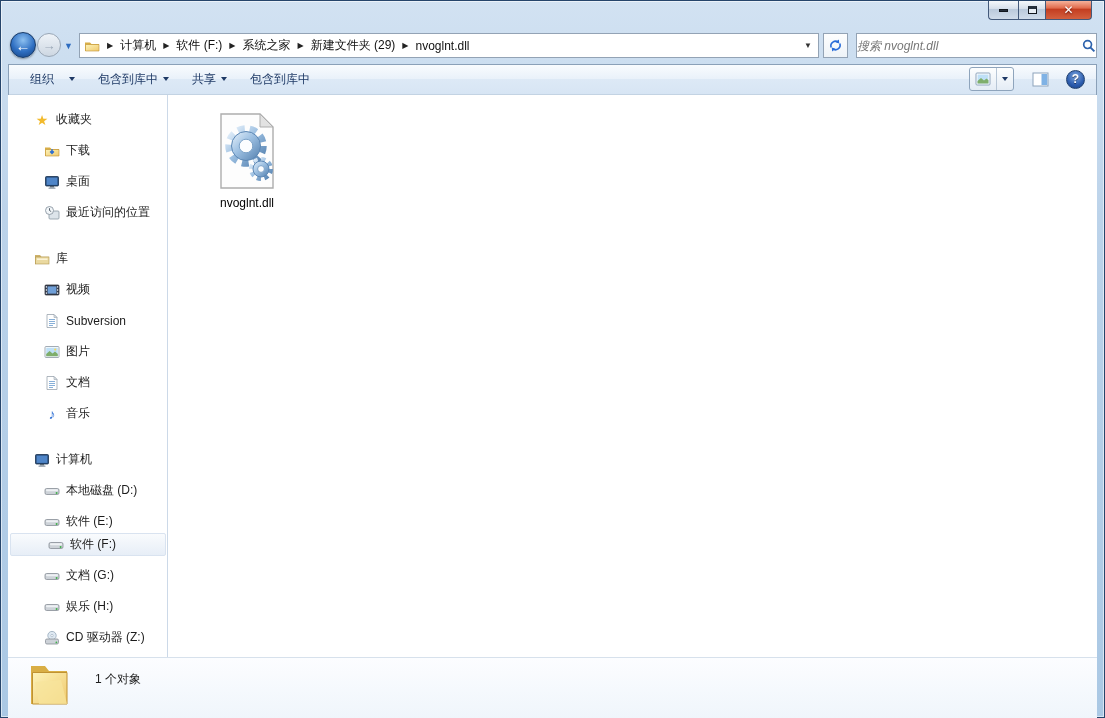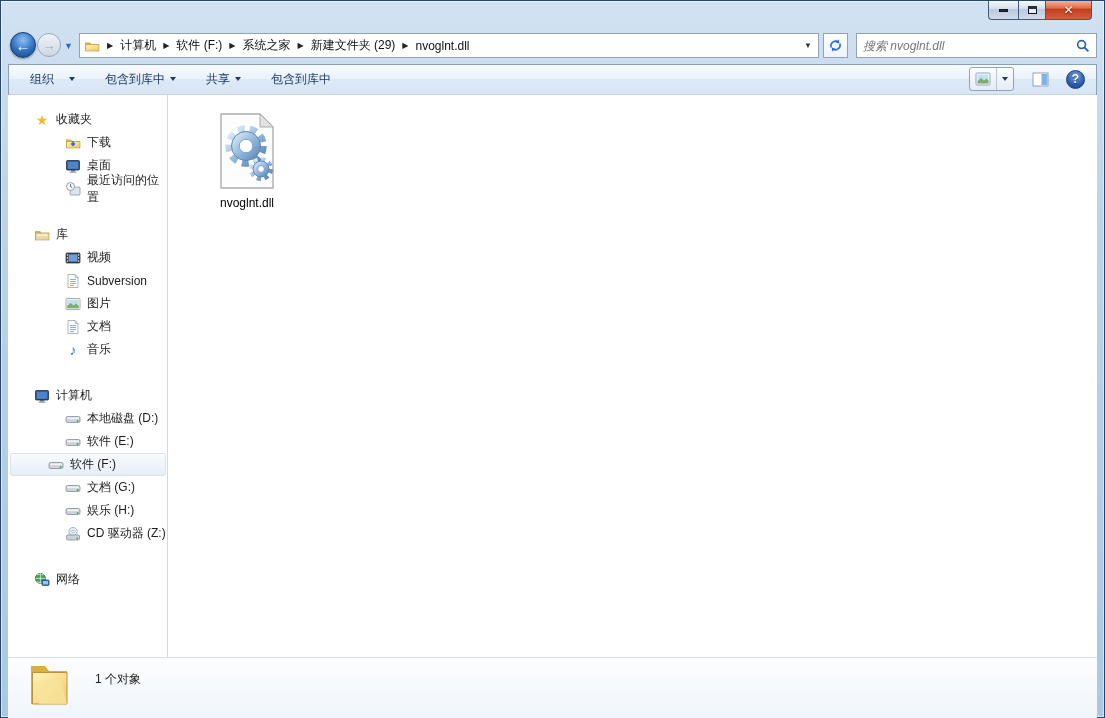--- a/index.html
+++ b/index.html
@@ -57,57 +57,57 @@
 
   .refresh-btn {
     position:absolute; left:823px; top:33px; width:25px; height:25px;
     background:linear-gradient(#fdfefe,#eef3f8); border:1px solid #93a3b5;
     display:flex; align-items:center; justify-content:center; cursor:pointer;
   }
 
   .search-box {
     position:absolute; left:856px; top:33px; width:241px; height:25px;
     background:#fff; border:1px solid #93a3b5; display:flex; align-items:center;
-    padding:0 6px;
+    padding:0 0;
   }
   .search-box input {
     flex:1; border:none; outline:none; font-size:12px;
     font-family:"Liberation Sans", sans-serif; color:#333; background:transparent;
   }
   .search-box input::placeholder { color:#777; font-style:italic; opacity:1; }
 
   
   .client-edge { position:absolute; left:8px; top:64px; width:1089px; height:646px; border:1px solid #8aa0b8; pointer-events:none; }
   .toolbar {
     position:absolute; left:8px; top:64px; width:1089px; height:31px;
     background:linear-gradient(#fafcfe,#e9f1fa 50%,#dde9f6 51%,#d7e5f4);
     border-bottom:1px solid #c3d3e3; display:flex; align-items:center;
     font-size:12px; color:#1e3965;
   }
-  .tb-item { display:flex; align-items:center; gap:5px; margin-left:26px; cursor:pointer; padding:4px 2px; }
+  .tb-item { display:flex; align-items:center; gap:5px; margin-left:19px; cursor:pointer; padding:4px 2px; }
   .tb-item:first-child { margin-left:20px;gap:15px; }
   .caret-down { width:0; height:0; border-left:3.5px solid transparent; border-right:3.5px solid transparent; border-top:4px solid #1e3965; }
   .tb-right { margin-left:auto; display:flex; align-items:center; gap:14px; margin-right:12px; }
   .views-split { display:flex; border:1px solid #8ea4bc; border-radius:3px; overflow:hidden; background:linear-gradient(#fdfefe,#e4ecf5); cursor:pointer; }
   .views-main { width:27px; height:22px; display:flex; align-items:center; justify-content:center; border-right:1px solid #b7c6d6; }
   .views-arrow { width:16px; height:22px; display:flex; align-items:center; justify-content:center; }
   .pane-btn { width:24px; height:22px; display:flex; align-items:center; justify-content:center; cursor:pointer; }
   .help-btn {
     width:19px; height:19px; border-radius:50%; cursor:pointer;
     background:radial-gradient(circle at 50% 32%, #7fa9e0, #2c5cae 60%, #173e82);
     border:1px solid #20406f; color:#fff; font-size:12px; font-weight:bold;
     display:flex; align-items:center; justify-content:center; text-shadow:0 1px 1px rgba(0,0,20,.6);
   }
 
   
   .content { position:absolute; left:8px; top:95px; width:1089px; height:562px; background:#fff; display:flex; }
   .sidebar { width:160px; height:100%; border-right:1px solid #ccd9e8; padding-top:13px; overflow:hidden; }
   .sb-section { margin-bottom:23px; }
   .sb-row { height:23px; display:flex; align-items:center; gap:6px; font-size:12px; color:#1c1c1c; cursor:pointer; padding-left:26px; }
-  .sb-row.child { padding-left:57px; }
+  .sb-row.child { padding-left:36px;margin-top:8px; }
   .sb-row.selected {
     background:linear-gradient(#f9fbfd,#e7eef7);
     border:1px solid #d9e3f0; border-radius:2px;
     margin:0 1px 0 2px; padding-left:37px;
   }
   .sb-ico { width:16px; height:16px; flex:0 0 16px; display:flex; align-items:center; justify-content:center; }
   .glyph-star { color:#f2ba2d; font-size:14px; line-height:16px; }
   .glyph-note { color:#2e6fd4; font-size:14px; line-height:16px; }
 
   .main-pane { position:relative; flex:1; }

